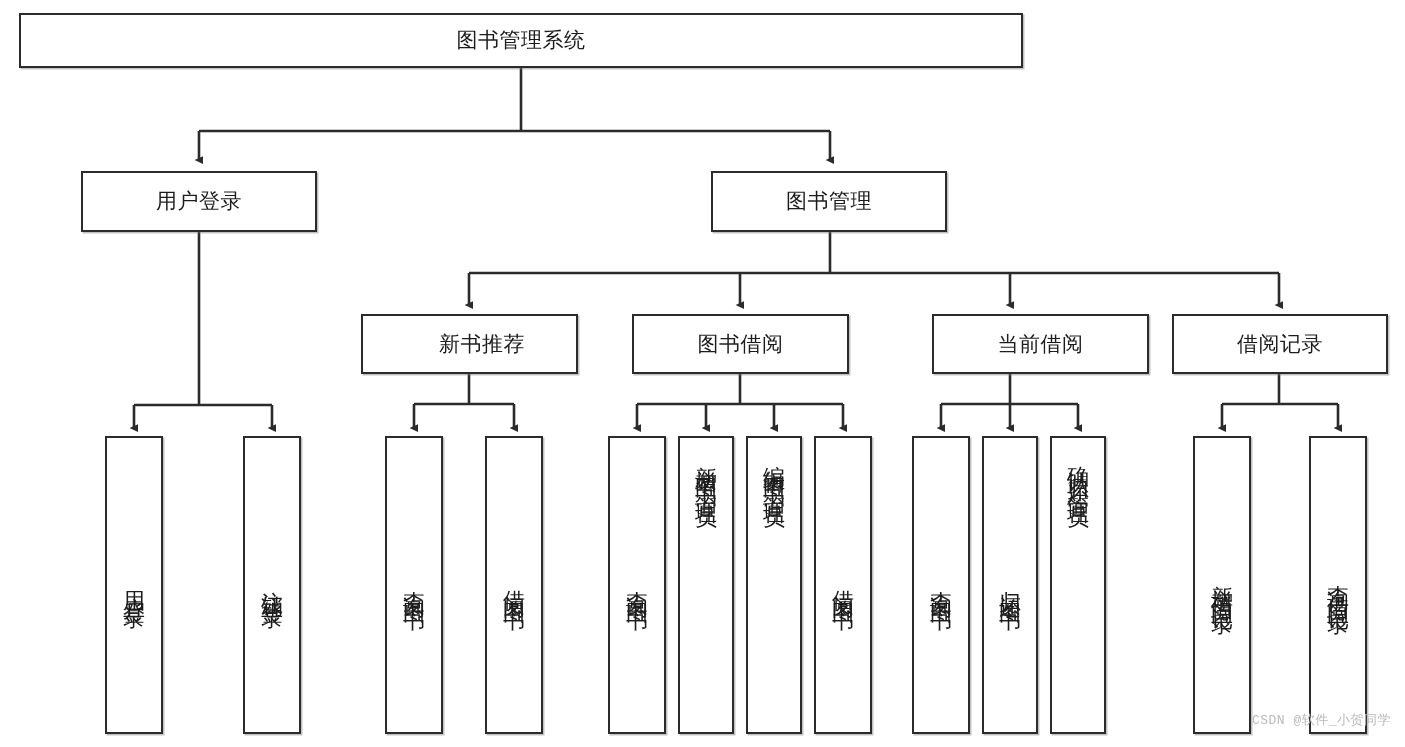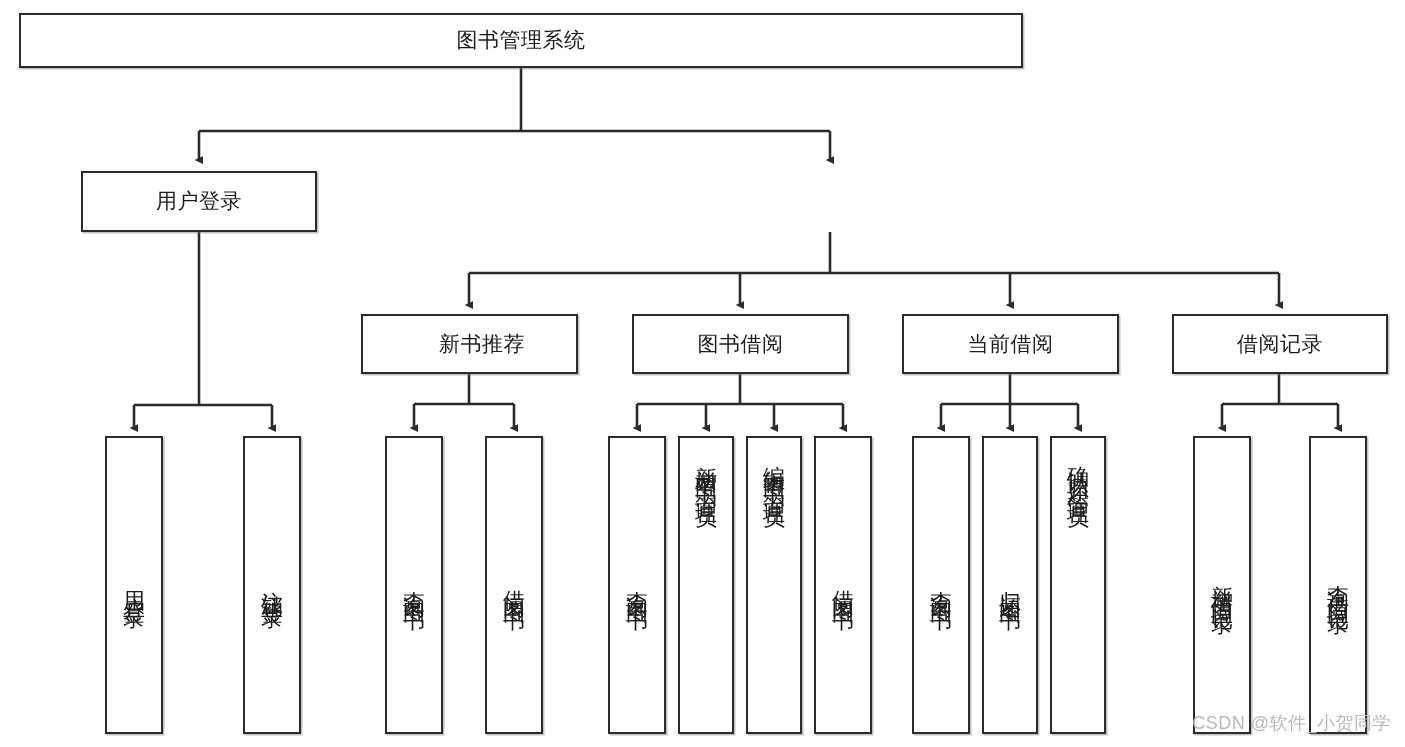--- a/index.html
+++ b/index.html
@@ -56,26 +56,27 @@
     max-height:272px;
   }
   .node.vertical.centered{
     align-items:center;
     padding-top:0;
   }
   
   #watermark{
     position:absolute;
     right:14px;
-    bottom:12px;
-    font-size:18px;
+    bottom:18px;
+    font-size:13px;
     color:#b9b9b9;
     z-index:5;
     white-space:nowrap;
     letter-spacing:.5px;
+    font-family:Liberation Mono, monospace;
   }
 </style>
 </head>
 <body>
 
 <div id="canvas">
 
   <svg id="wires" viewBox="0 0 1405 747" xmlns="http://www.w3.org/2000/svg">
     <defs>
       <marker id="arrow" markerWidth="9" markerHeight="9" refX="4.2" refY="4.4" orient="auto" markerUnits="userSpaceOnUse">
@@ -126,28 +127,31 @@
     </g>
   </svg>
 
   <div class="node" style="left:19px; top:13px; width:1004px; height:55px;">
     <span class="label">图书管理系统</span>
   </div>
 
   <div class="node" style="left:81px; top:171px; width:236px; height:61px;">
     <span class="label">用户登录</span>
   </div>
+  <div class="node" style="left:711px; top:171px; width:236px; height:61px;">
+    <span class="label">图书管理</span>
+  </div>
 
   <div class="node" style="left:361px; top:314px; width:217px; height:60px;padding-left:25px;">
     <span class="label">新书推荐</span>
   </div>
   <div class="node" style="left:632px; top:314px; width:217px; height:60px;align-items:center;">
     <span class="label">图书借阅</span>
   </div>
-  <div class="node" style="left:902px; top:314px; width:217px; height:60px;">
+  <div class="node" style="left:932px; top:314px; width:217px; height:60px;">
     <span class="label">当前借阅</span>
   </div>
   <div class="node" style="left:1172px; top:314px; width:216px; height:60px;align-items:center;">
     <span class="label">借阅记录</span>
   </div>
 
   <div class="node vertical centered" style="left:105px; top:436px; width:58px; height:298px;">
     <span class="label">用户登录</span>
   </div>
   <div class="node vertical centered" style="left:243px; top:436px; width:58px; height:298px;">

